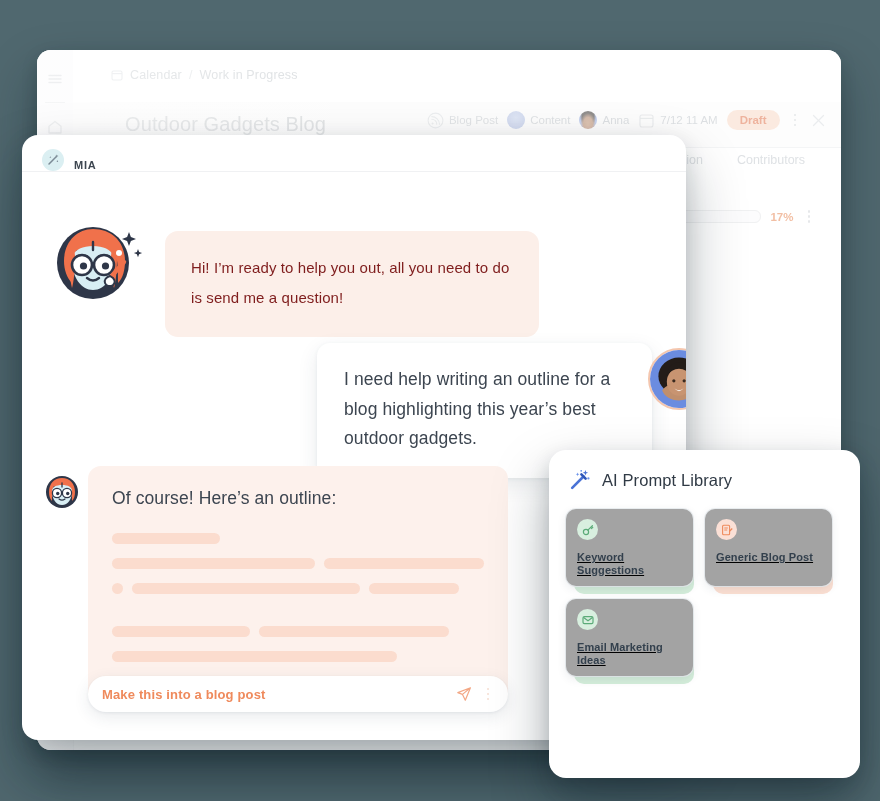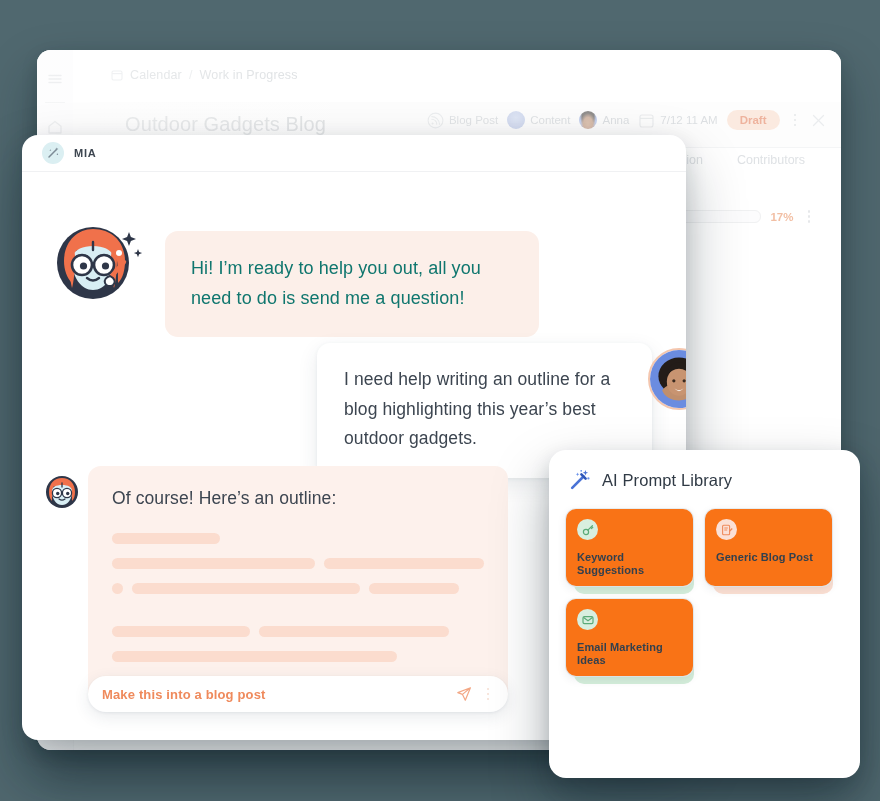--- a/index.html
+++ b/index.html
@@ -97,42 +97,42 @@
   }
 
   
   .chat-window{
     position:absolute;left:22px;top:135px;width:664px;height:605px;
     background:#ffffff;border-radius:16px;overflow:hidden;
     box-shadow:0 30px 60px rgba(10,25,35,.30), 0 8px 22px rgba(10,25,35,.14);
   }
   .chat-head{
     position:absolute;left:0;top:0;right:0;height:36px;
-    border-bottom:1px solid #f0f1f3;display:flex;align-items:center;padding-left:20px;gap:10px;
+    border-bottom:1px solid #f0f1f3;display:flex;align-items:flex-end;padding-left:20px;gap:10px;
   }
   .mia-badge{
     width:22px;height:22px;border-radius:50%;background:#dbeff2;
     display:flex;align-items:center;justify-content:center;
   }
   .mia-badge svg{width:14px;height:14px;display:block;}
   .mia-label{font-size:11px;font-weight:700;color:#3d4650;letter-spacing:.8px;}
 
   .chat-body{position:absolute;left:0;top:36px;right:0;bottom:0;}
 
   
   .mia-avatar{position:absolute;left:28px;top:45px;width:94px;height:94px;}
   .mia-avatar svg{width:94px;height:94px;display:block;}
 
   .bubble-bot{
     position:absolute;left:143px;top:60px;width:374px;
     background:#fcefe9;border-radius:13px;padding:22px 26px 24px 26px;
     box-sizing:border-box;
   }
   .bubble-bot p{
-    margin:0;font-size:18px;line-height:30px;color:#0f766e;letter-spacing:.1px;font-weight:400;
+    margin:0;font-size:15px;line-height:30px;color:#7f1d1d;letter-spacing:.1px;font-weight:400;
   }
 
   .sparkles{position:absolute;left:512px;top:175px;width:56px;height:62px;}
   .sparkles svg{width:56px;height:62px;display:block;}
 
   .bubble-user{
     position:absolute;left:295px;top:172px;width:335px;
     background:#ffffff;border-radius:13px;padding:22px 27px 24px 27px;
     box-sizing:border-box;
     box-shadow:0 7px 20px rgba(40,60,80,.10), 0 1px 4px rgba(40,60,80,.06);
@@ -185,23 +185,24 @@
   .pp-head svg{width:22px;height:22px;display:block;}
   .pp-title{font-size:16.5px;color:#303a45;letter-spacing:.1px;}
 
   .pp-grid{display:grid;grid-template-columns:1fr 1fr;gap:13px 14px;}
   .pp-cell{position:relative;height:77px;}
   .pp-shadowcard{
     position:absolute;left:8px;top:8px;right:-3px;bottom:-8px;border-radius:10px;
   }
   .pp-card{
     position:absolute;left:0;top:0;width:127px;height:77px;
-    background:#f97316;border-radius:10px;box-sizing:border-box;
+    background:#a3a3a3;border-radius:10px;box-sizing:border-box;
     padding:10px 11px;
     box-shadow:0 3px 10px rgba(40,60,80,.10), 0 0 0 1px rgba(235,238,241,.9);
+    text-decoration:underline;
   }
   .pp-ico{
     width:21px;height:21px;border-radius:50%;
     display:flex;align-items:center;justify-content:center;margin-bottom:11px;
   }
   .pp-ico svg{width:12px;height:12px;display:block;}
   .pp-label{font-size:11px;font-weight:700;color:#33404d;letter-spacing:.1px;line-height:13px;}
 </style>
 </head>
 <body>

